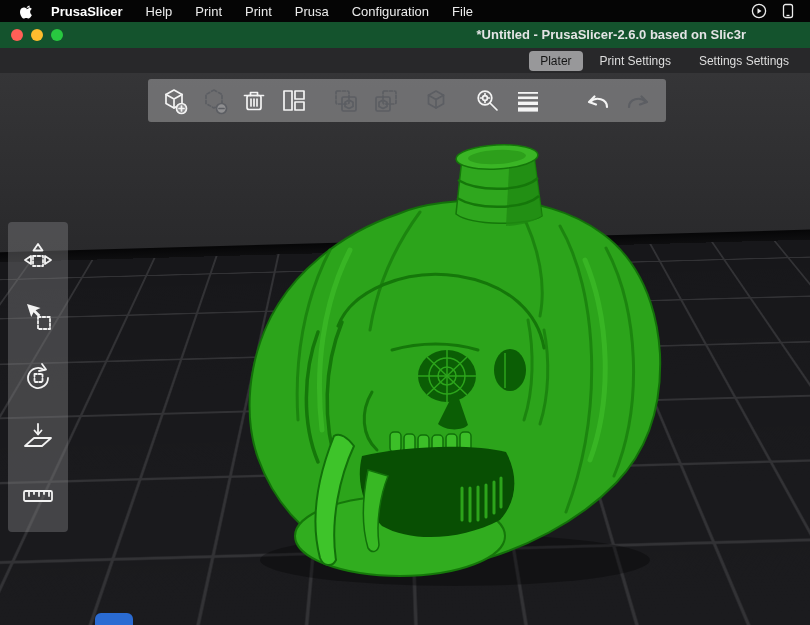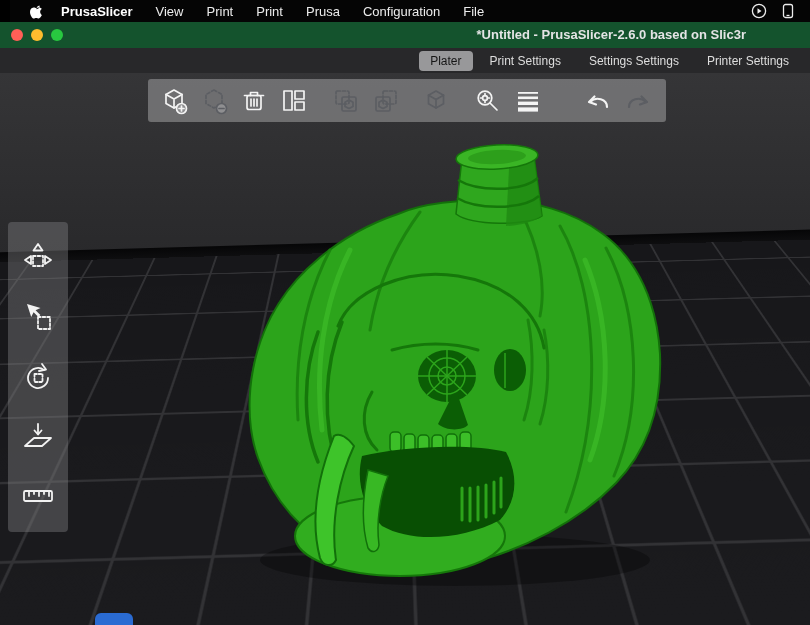--- a/index.html
+++ b/index.html
@@ -3,21 +3,21 @@
 <meta charset="utf-8">
 <style>
   html,body{margin:0;padding:0;overflow:hidden;}
   body{
     width:810px;height:625px;position:relative;background:#000;
     font-family:"Liberation Sans", sans-serif;
     -webkit-font-smoothing:antialiased;
   }
   
   .menubar{position:absolute;top:0;left:0;right:0;height:22px;background:#050505;
-    display:flex;align-items:center;color:#ececec;font-size:13px;z-index:30;margin-left:10px;}
+    display:flex;align-items:center;color:#ececec;font-size:13px;z-index:30;}
   .apple-logo{margin-left:20px;display:flex;align-items:center;}
   .app-name{font-weight:bold;color:#fff;margin-left:18px;}
   .menu-item{margin-left:23px;cursor:default;}
   .menubar-right{margin-left:auto;display:flex;align-items:center;gap:15px;margin-right:16px;}
   .menubar-right svg{display:block;}
   
   .titlebar{position:absolute;top:22px;left:0;right:0;height:26px;background:#14532d;z-index:30;}
   .traffic{position:absolute;left:11px;top:7px;display:flex;gap:8px;}
   .dot{width:12px;height:12px;border-radius:50%;}
   .dot.red{background:#ff5f57;}
@@ -75,21 +75,21 @@
 </head>
 <body>
 
 <div class="menubar">
   <span class="apple-logo">
     <svg width="13" height="15" viewBox="0 0 13 15">
         <path d="M9.5 1.6c-.8.1-1.8.6-2.3 1.3-.5.6-.9 1.5-.7 2.4.9 0 1.8-.5 2.4-1.2.5-.6.9-1.5.6-2.5zM11.9 11c-.3.7-.5 1-.9 1.6-.6.9-1.4 2-2.4 2-.9 0-1.2-.6-2.4-.6s-1.5.6-2.4.6c-1 0-1.7-1-2.3-1.9C-.2 10.2-.4 7 .7 5.3c.7-1.2 1.9-1.9 3-1.9 1.1 0 1.8.6 2.7.6.9 0 1.4-.6 2.7-.6 1 0 2 .5 2.7 1.5-2.4 1.3-2 4.7.1 6.1z" fill="#fff"></path>
       </svg>
   </span>
   <span class="app-name">PrusaSlicer</span>
-  <span class="menu-item">View</span>
+  <span class="menu-item">Help</span>
   <span class="menu-item">Print</span>
   <span class="menu-item">Print</span>
   <span class="menu-item">Prusa</span>
   <span class="menu-item">Configuration</span>
   <span class="menu-item">File</span>
   <span class="menubar-right">
     <span>
       <svg width="16" height="16" viewBox="0 0 16 16">
           <circle cx="8" cy="8" r="6.6" stroke="#ececec" stroke-width="1.3" fill="none"></circle>
           <path d="M6.5 5.3l4 2.7-4 2.7z" fill="#ececec"></path>
@@ -110,21 +110,20 @@
     <span class="dot yellow"></span>
     <span class="dot green"></span>
   </div>
   <span class="win-title">*Untitled - PrusaSlicer-2.6.0 based on Slic3r</span>
 </div>
 
 <div class="tabbar">
   <span class="tab active">Plater</span>
   <span class="tab">Print Settings</span>
   <span class="tab">Settings Settings</span>
-  <span class="tab">Printer Settings</span>
 </div>
 
 <div class="viewport">
 
   <div class="bed-wrap">
     <div class="bed-edge"></div>
     <div class="bed-plane"></div>
   </div>
 
   <span class="bed-brand">Prusa</span>

